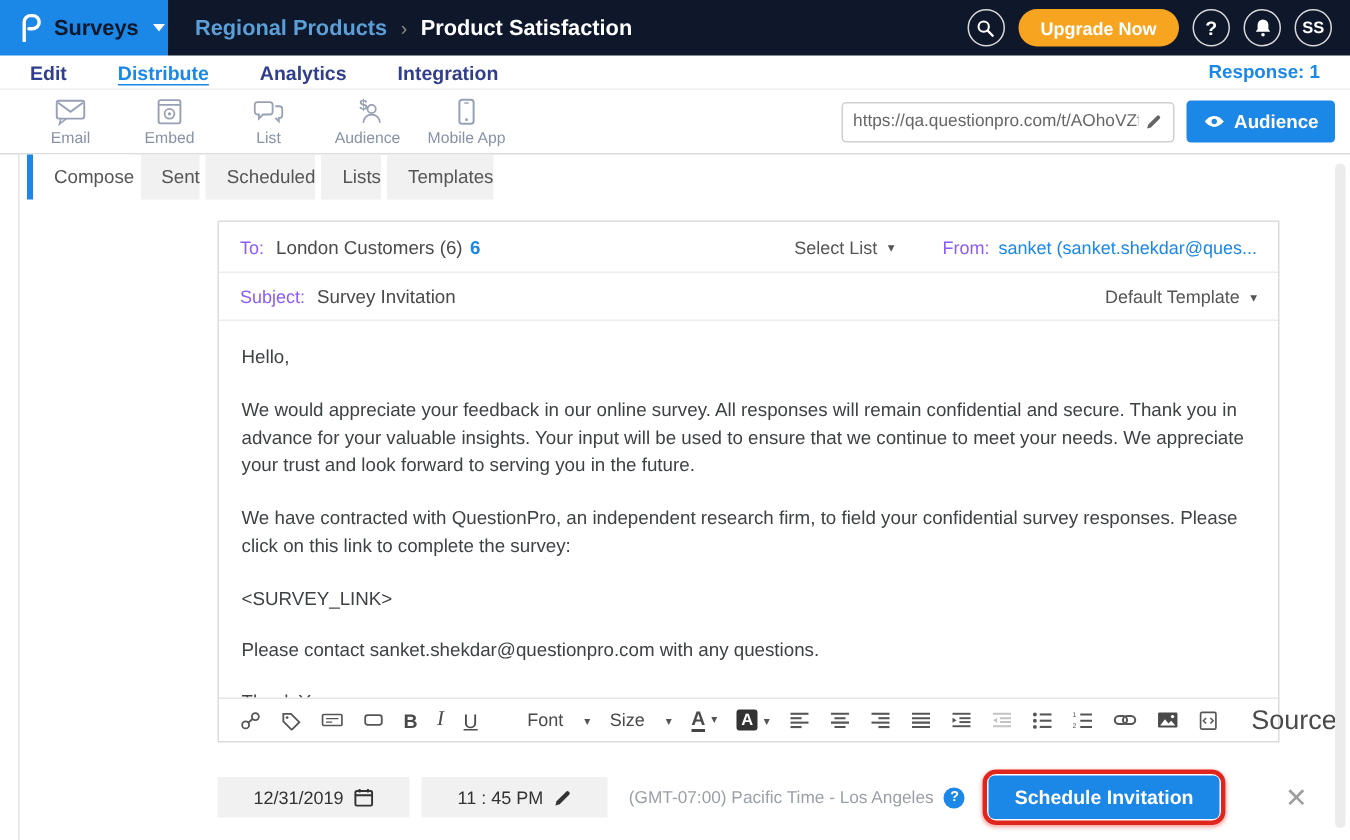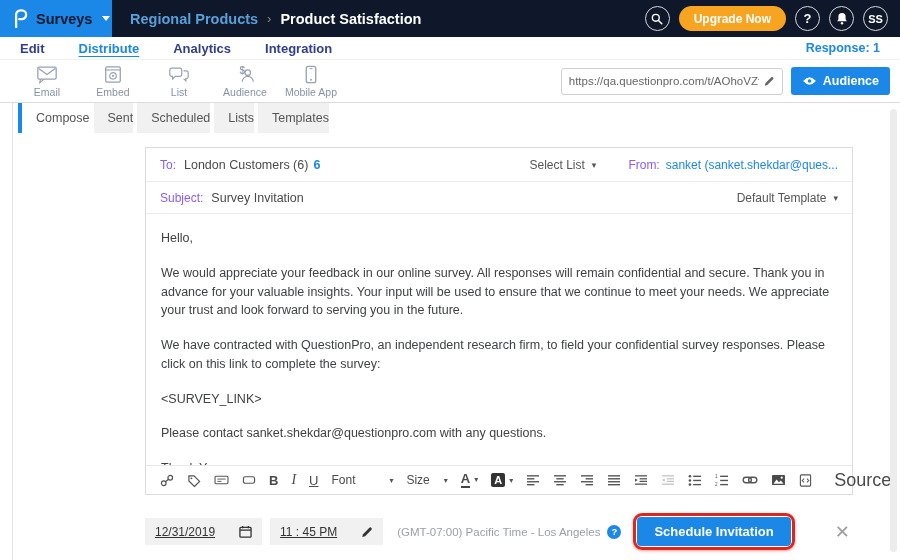--- a/index.html
+++ b/index.html
@@ -60,31 +60,31 @@
   .body-area { flex:1; padding:15px 15px 0 15px; overflow:hidden; }
   .body-area p { font-size:12.5px; color:#3f4245; line-height:1.5; margin-bottom:16px; }
 
   .editor-bar { height:29px; border-top:1px solid #e6e6e6; display:flex; align-items:center; padding:0 14px; gap:13px; color:#4a4a4a; }
   .ed { display:flex; align-items:center; cursor:pointer; flex:0 0 auto; }
   .ed-b { font-weight:800; font-size:13px; }
   .ed-i { font-style:italic; font-family:"Liberation Serif", serif; font-size:14px; }
   .ed-u { text-decoration:underline; font-size:13px; }
   .ed-dd { color:#4a4a4a; font-size:12px; gap:14px; }
   .ed-dd .dd-caret { font-size:8px; }
-  .ed-font { width:62px; justify-content:space-between; }
+  .ed-font { width:62px; justify-content:flex-end; }
   .ed-color { font-weight:700; font-size:13px; border-bottom:2px solid #444; line-height:1.1; }
   .ed-bg { background:#333; color:#fff; font-weight:700; font-size:11px; padding:1px 3px; border-radius:2px; }
   .ed-dim svg { opacity:.35; }
   .ed-src { gap:22px; font-size:18px; color:#4a4a4a; }
   .ed-tx { font-family:"Liberation Serif", serif; font-style:italic; font-size:13.5px; font-weight:700; }
   .ed-tx sub { font-size:8px; font-style:normal; }
 
   
   .schedule-row { position:absolute; left:145px; top:410px; display:flex; align-items:center; }
-  .chip { background:#F1F1F2; height:27px; display:flex; align-items:center; gap:24px; padding:0 10px; font-size:12px; color:#333; cursor:pointer;text-decoration:underline; }
+  .chip { background:#F1F1F2; height:27px; display:flex; align-items:center; gap:7px; padding:0 24px; font-size:12px; color:#333; cursor:pointer; }
   .tz-text { color:#9BA0A8; font-size:11.5px; margin:0 7px 0 14px; }
   .q-circle { width:14px; height:14px; border-radius:50%; background:#1B87E6; color:#fff; font-size:9.5px; font-weight:700; display:flex; align-items:center; justify-content:center; cursor:pointer; }
   .sched-ring { border:3px solid #E0261C; border-radius:9px; padding:1px; margin-left:12px; box-shadow:0 1px 3px rgba(224,38,28,.45); }
   .sched-btn { background:#1B87E6; color:#fff; border:none; border-radius:4px; font-family:inherit; font-size:13px; font-weight:700; padding:7px 17px; cursor:pointer; }
   .close-x { margin-left:40px; color:#9e9e9e; font-size:18px; cursor:pointer; line-height:1; }
 
   .scrollbar { position:absolute; right:3px; top:6px; bottom:8px; width:7px; background:#ECECEC; border-radius:4px; }
 
   svg { display:block; }
 </style>

